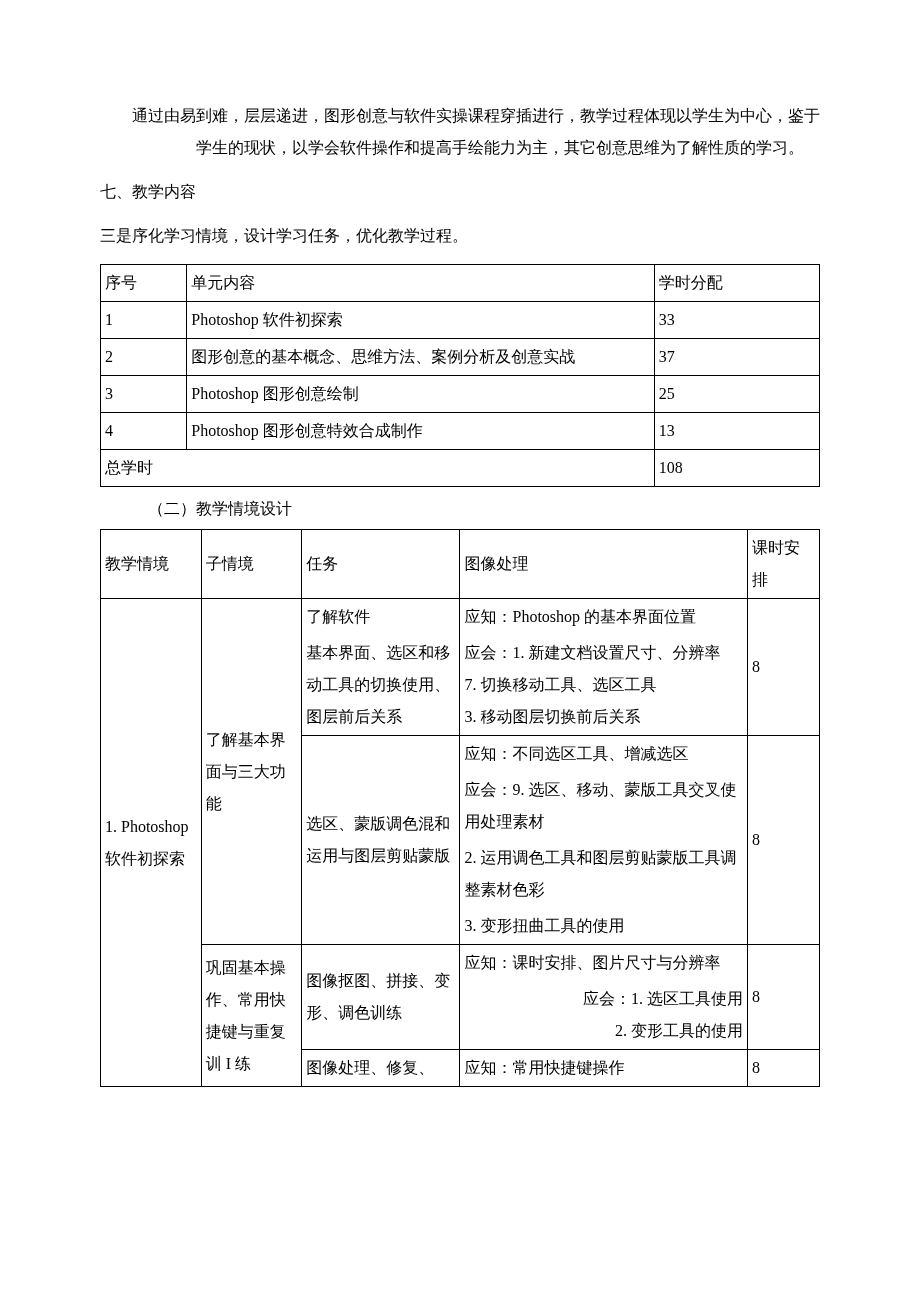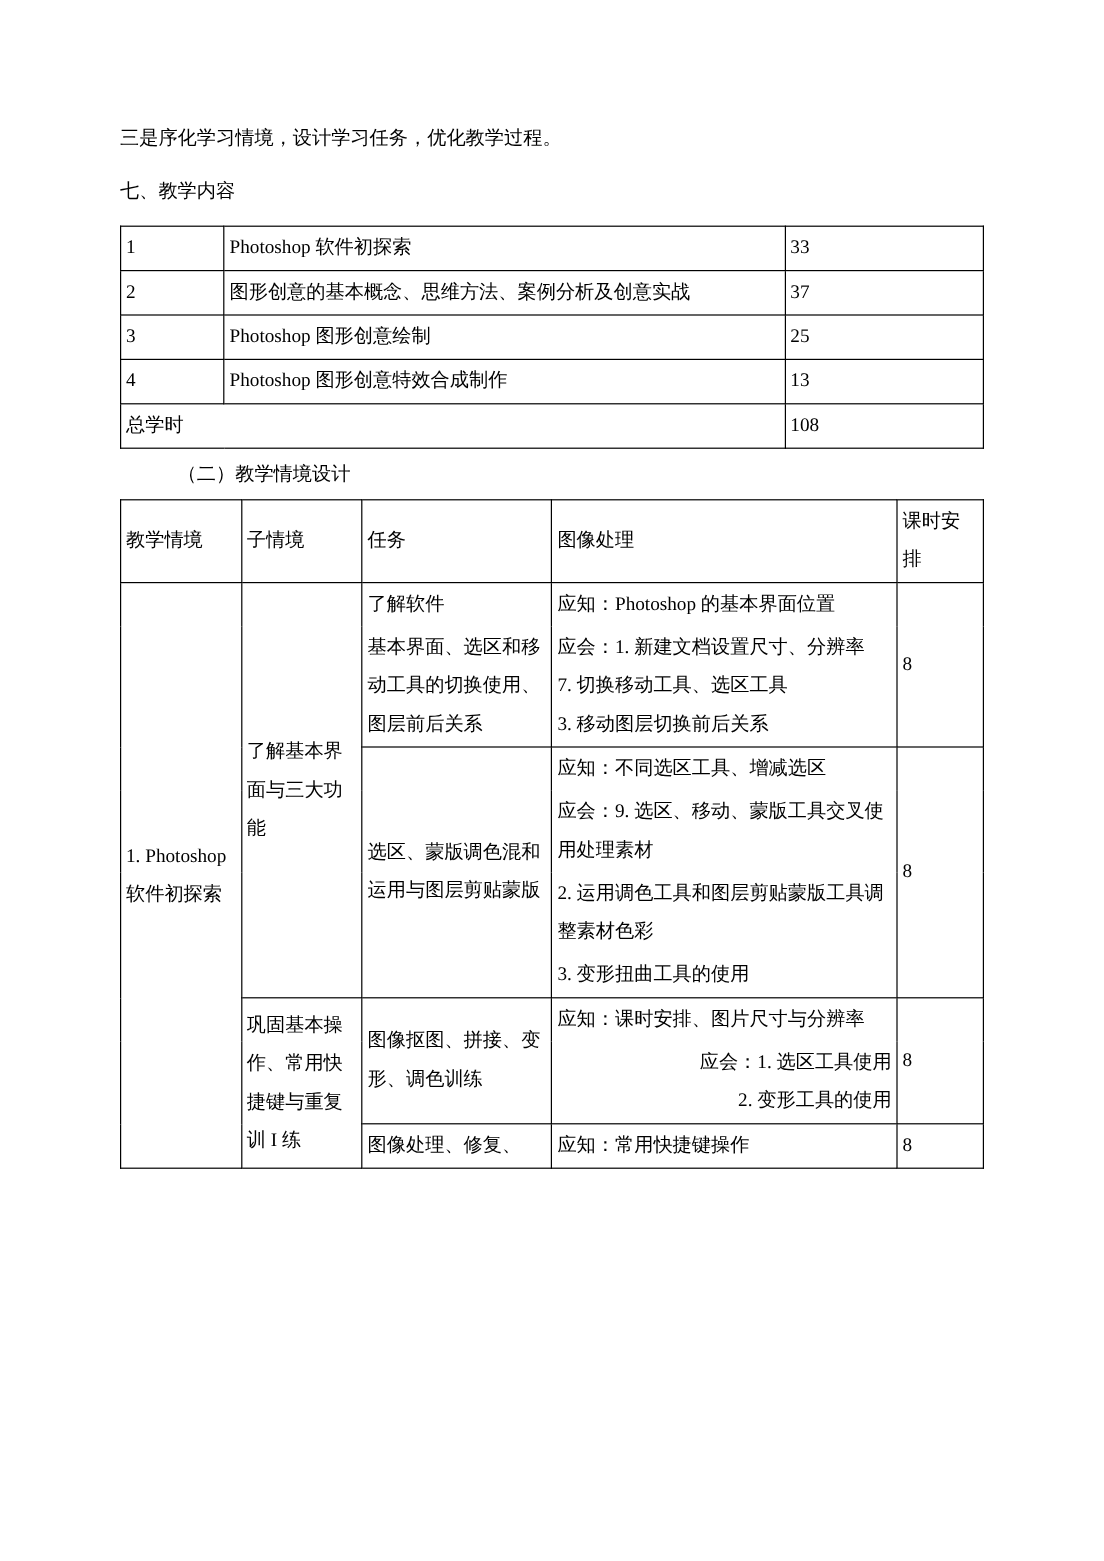--- a/index.html
+++ b/index.html
@@ -53,32 +53,38 @@
   .c2 { width: 14%; }
   .c3 { width: 22%; }
   .c4 { width: 40%; }
   .c5 { width: 10%; }
 </style>
 </head>
 <body>
 
 <div class="page">
 
+  <p class="para hang">通过由易到难，层层递进，图形创意与软件实操课程穿插进行，教学过程体现以学生为中心，鉴于学生的现状，以学会软件操作和提高手绘能力为主，其它创意思维为了解性质的学习。</p>
+  <p class="para">七、教学内容</p>
+
   <p class="para">三是序化学习情境，设计学习任务，优化教学过程。</p>
-
-  <p class="para">七、教学内容</p>
 
 
   <table>
     <colgroup>
       <col class="col-seq">
         <col class="col-content">
         <col class="col-hours">
     </colgroup>
     <tbody>
+        <tr>
+      <td>序号</td>
+      <td>单元内容</td>
+      <td>学时分配</td>
+    </tr>
     <tr>
       <td>1</td>
       <td>Photoshop 软件初探索</td>
       <td>33</td>
     </tr>
     <tr>
       <td>2</td>
       <td>图形创意的基本概念、思维方法、案例分析及创意实战</td>
       <td>37</td>
     </tr>

